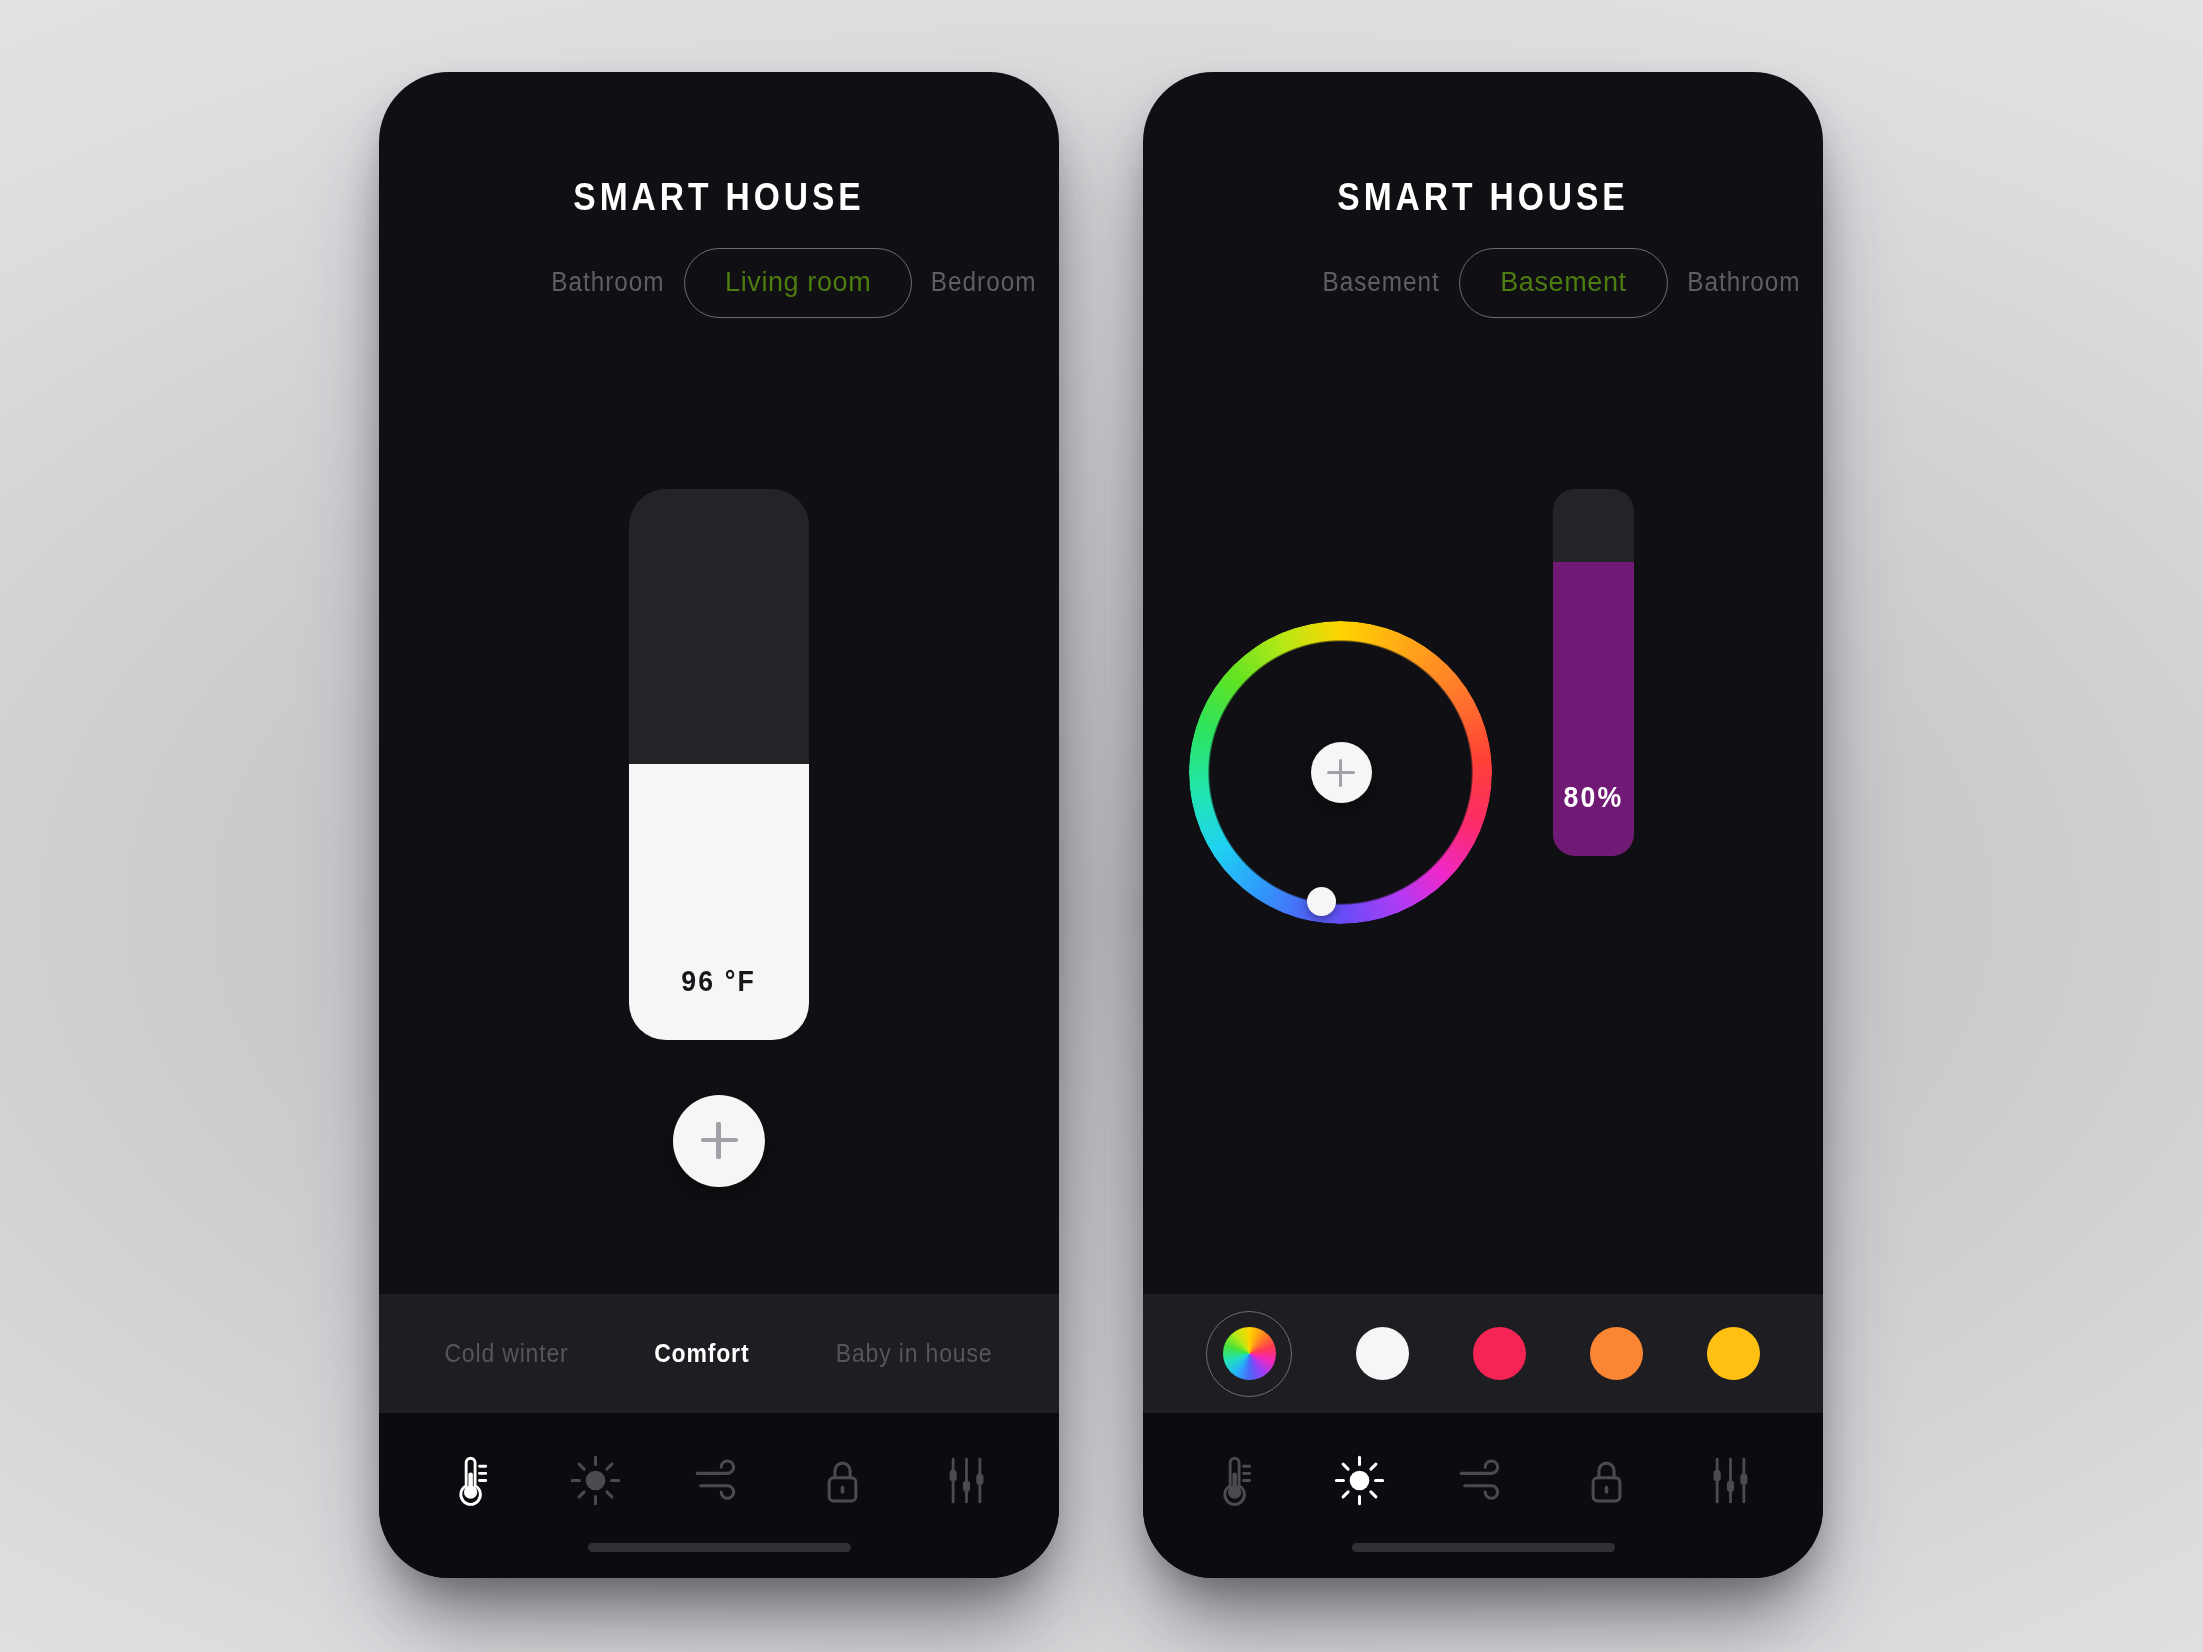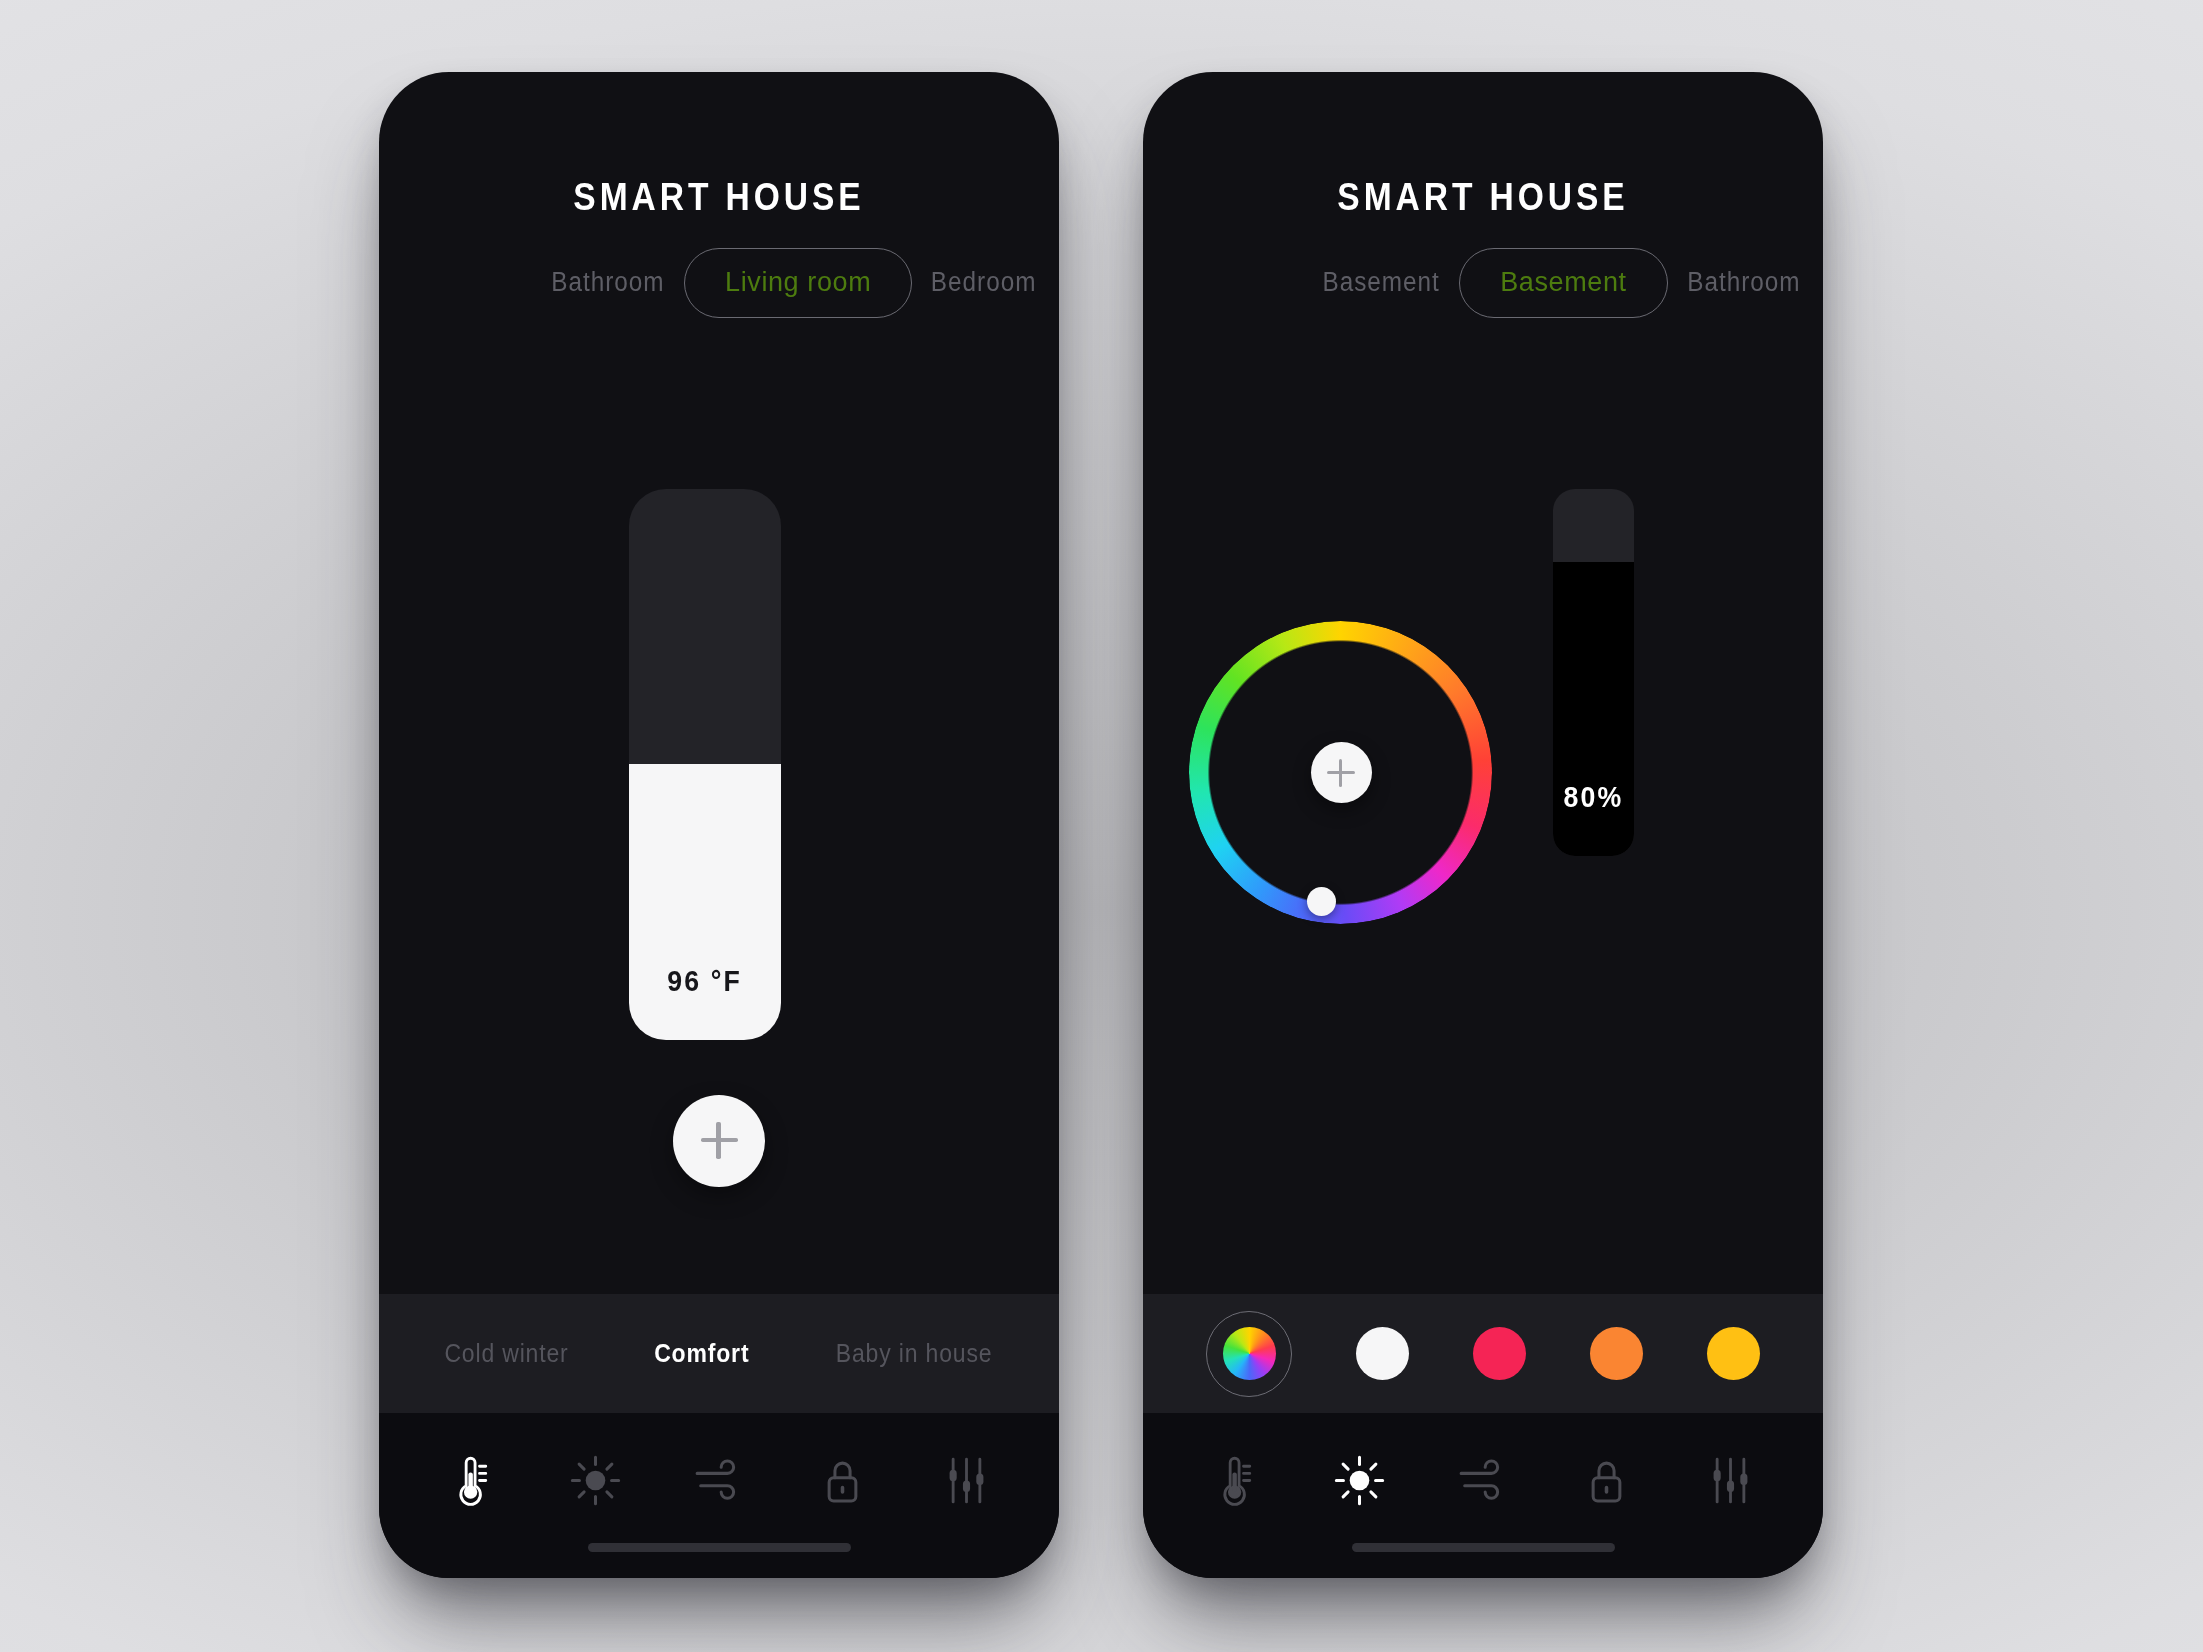--- a/index.html
+++ b/index.html
@@ -76,21 +76,21 @@
 
   
   .body-area {
     position:relative;
     flex:1;
   }
 
   
   .vslider {
     position:absolute;
-    width:152px; height:551px;
+    width:180px; height:551px;
     border-radius:37px;
     background:#232328;
     overflow:hidden;
   }
   .vslider .fill {
     position:absolute;
     left:0; right:0; bottom:0;
     background:#f6f6f7;
     display:flex;
     align-items:flex-end;
@@ -356,21 +356,21 @@
 
         <div class="wheel-wrap">
           <div class="wheel"></div>
           <div class="wheel-center-btn">
             <span class="plus-glyph"></span>
           </div>
           <div class="wheel-handle"></div>
         </div>
 
         <div class="vslider bright-slider" style="background: rgb(35, 35, 40);">
-          <div class="fill accent" id="bright-fill" style="height: 80%; background: #000000;">
+          <div class="fill accent" id="bright-fill" style="height: 80%; background: #701a75;">
             <span class="val">80%</span>
           </div>
         </div>
 
       </div>
 
       <div class="swatch-bar">
         <div class="swatch-ring">
           <div class="swatch rainbow"></div>
         </div>

